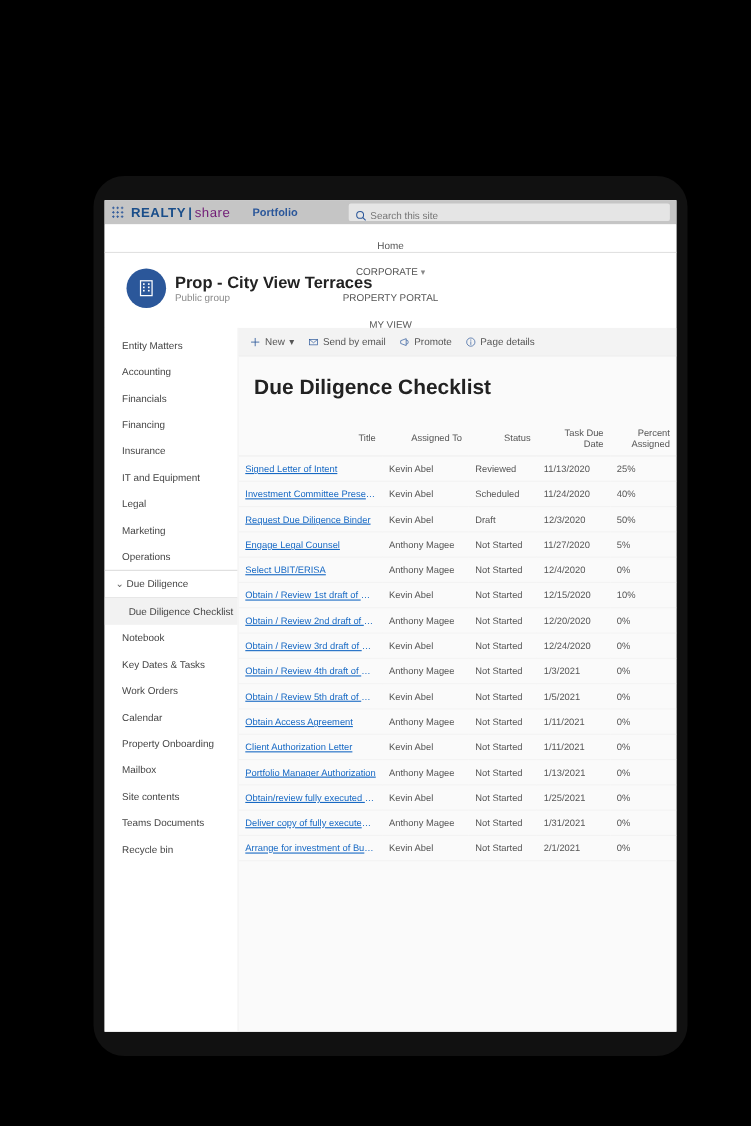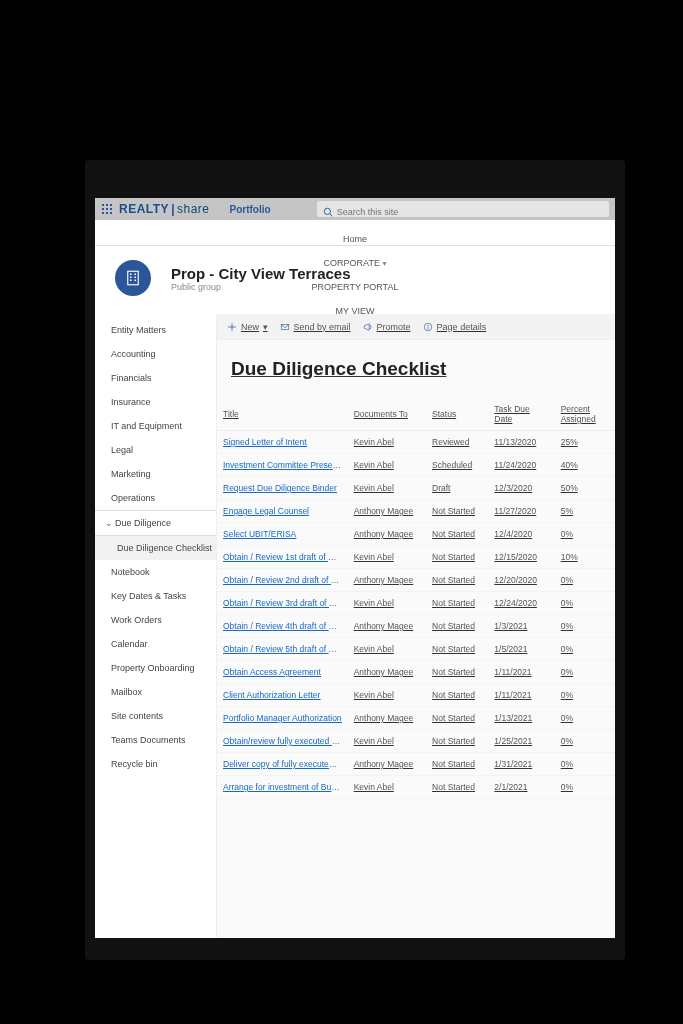--- a/index.html
+++ b/index.html
@@ -10,22 +10,22 @@
     height: 1024px;
     overflow: hidden;
   }
   .tablet {
     position: absolute;
     left: 85px;
     top: 160px;
     width: 540px;
     height: 800px;
     background: #111;
-    border-radius: 4px;
-    padding: 38px 10px 22px 10px;
+    border-radius: 28px;
+    padding: 22px 10px 22px 10px;
     box-shadow: 0 0 40px rgba(0,0,0,0.6);
   }
   .screen {
     background: #fff;
     width: 100%;
     height: 100%;
     overflow: hidden;
     font-size: 9px;
     color: #333;
   }
@@ -46,21 +46,21 @@
   }
   .logo {
     display: flex; align-items: baseline; gap: 0;
     font-weight: 600; font-size: 12px; color: #fff;
     letter-spacing: 0.5px;
     flex: none;
   }
   .logo .re { color:#1a4e8a; font-weight:700;}
   .logo .lty{ color:#1a4e8a; font-weight:700;}
   .logo .bar{ color:#1a4e8a; padding:0 2px;}
-  .logo .share{ color:#0c4a6e; font-weight:400;}
+  .logo .share{ color:#701a75; font-weight:400;}
   .sp-label { color:#2b579a; font-size:10px; font-weight:600; margin-left:14px;}
   .search {
     flex: 1; display: flex; align-items: flex-end;
     background: #e5e5e5; height: 16px; border-radius: 2px;
     margin-left: 40px; padding: 0 6px; gap: 4px;
   }
   .search svg { width:10px; height:10px; color:#2b579a; }
   .search input {
     border:none; outline:none; font-size:9px; color:#2b579a;
     flex:1; background:transparent;
@@ -68,21 +68,21 @@
   
   .topnav {
     height: 26px; background:#fff; border-bottom:1px solid #e1e1e1;
     display:flex; align-items:center; gap:14px; padding:0 10px;
     font-size:9px; color:#555;flex-direction:column;
   }
   .topnav .glyph { width:10px;height:10px;color:#2b579a;}
   .topnav .chev { font-size:8px; color:#888;}
   
   .pagehead {
-    display:flex; align-items:center; gap:20px;
+    display:flex; align-items:center; gap:8px;
     padding: 14px 20px 18px 20px; background:#fff;
   }
   .hub-icon {
     width:36px;height:36px;border-radius:50%;
     background:#2b579a; display:flex;align-items:center;justify-content:center;
     color:#fff;
   }
   .hub-icon svg{width:18px;height:18px;}
   .hub-title { font-size:15px; font-weight:600; color:#222; }
   .hub-sub   { font-size:9px;  color:#888; }
@@ -100,38 +100,38 @@
     border-top:1px solid #ddd; border-bottom:1px solid #ddd;
     padding-left:10px;
   }
   .sidebar .item.expand::before{
     content:"⌄"; display:inline-block; transform:rotate(0deg);
     width:10px; font-size:9px; color:#666;
   }
   .sidebar .item.sub {
     padding-left:22px; background:#f2f2f2; font-weight:500;
   }
-  .main { flex:1; background:#fafafa; overflow:hidden;text-decoration:underline; }
+  .main { flex:1; background:#fafafa; overflow:hidden; }
   .toolbar {
     height:26px; display:flex; align-items:center; gap:12px;
     padding:0 10px; font-size:9px; color:#555;
     border-bottom:1px solid #eee;
     background:#f3f3f3;
   }
   .toolbar .tb { display:flex; align-items:center; gap:4px; cursor:pointer;}
   .toolbar svg { width:10px;height:10px;color:#2b579a;}
   .page-title {
     font-size:19px; font-weight:700; color:#222;
     padding: 18px 14px 18px 14px;
   }
   table.list {
     width:100%; border-collapse:collapse; font-size:8.5px;
   }
   table.list th {
-    text-align:left; font-weight:400; color:#555;
+    text-align:right; font-weight:400; color:#555;
     padding:6px 6px; border-bottom:1px solid #eee;
   }
   table.list td {
     padding:6px 6px; color:#555; border-bottom:1px solid #f3f3f3;
     white-space:nowrap; overflow:hidden; text-overflow:ellipsis;
     max-width:110px;
   }
   table.list td.link { color:#1769c4; text-decoration:underline; cursor:pointer;}
   .col-title{width:130px;}
   .col-assn {width:78px;}
@@ -193,20 +193,21 @@
       <div class="hub-sub">Public group</div>
     </div>
   </div>
 
   <div class="body">
 
     <div class="sidebar" id="sidebar">
           <div class="item">Entity Matters</div>
           <div class="item">Accounting</div>
           <div class="item">Financials</div>
+          <div class="item">Financing</div>
           <div class="item">Insurance</div>
           <div class="item">IT and Equipment</div>
           <div class="item">Legal</div>
           <div class="item">Marketing</div>
           <div class="item">Operations</div>
           <div class="item expand">Due Diligence</div>
           <div class="item sub">Due Diligence Checklist</div>
           <div class="item">Notebook</div>
           <div class="item">Key Dates &amp; Tasks</div>
           <div class="item">Work Orders</div>
@@ -251,21 +252,21 @@
           <span>Page details</span>
         </div>
       </div>
 
       <div class="page-title">Due Diligence Checklist</div>
 
       <table class="list">
         <thead>
           <tr>
             <th class="col-title">Title</th>
-            <th class="col-assn">Documents To</th>
+            <th class="col-assn">Assigned To</th>
             <th class="col-stat">Status</th>
             <th class="col-date">Task Due Date</th>
             <th class="col-pct">Percent Assigned</th>
           </tr>
         </thead>
         <tbody id="rows">
               <tr>
                 <td class="link col-title">Signed Letter of Intent</td>
                 <td>Kevin Abel</td>
                 <td>Reviewed</td>

